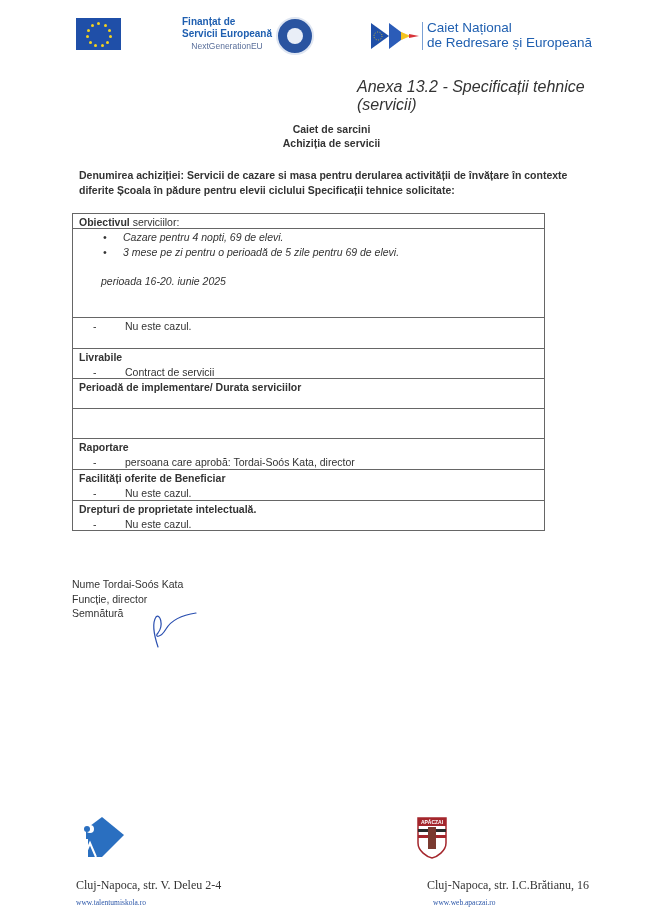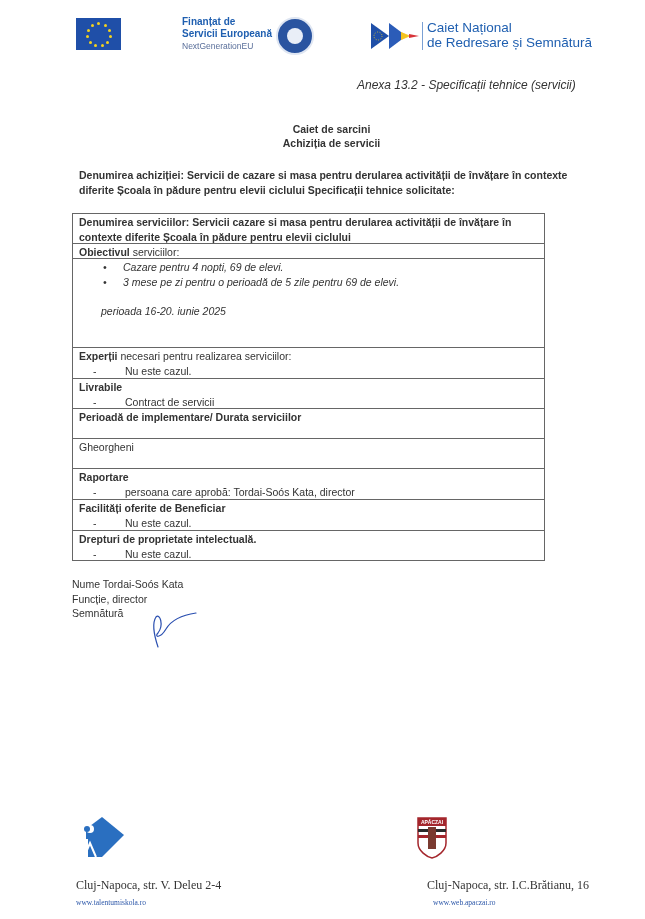--- a/index.html
+++ b/index.html
@@ -4,29 +4,29 @@
 <style>
   html, body { margin:0; padding:0; background:#fff; }
   body { width:645px; height:919px; position:relative; overflow:hidden;
          font-family:"Liberation Sans", "DejaVu Sans", sans-serif; color:#2a2a2a; }
   .abs { position:absolute; }
   
   .eu-flag { left:76px; top:18px; width:45px; height:32px; background:#1f4fa8; }
   .eu-flag .star { position:absolute; width:3px; height:3px; background:#f4d21e; border-radius:50%; }
   .eu-text { left:134px; top:16px; font-size:10px; line-height:12px;margin-left:48px; }
   .eu-text .l1, .eu-text .l2 { color:#1f5fb0; font-weight:bold; }
-  .eu-text .l3 { color:#5a6f9a; font-size:8.5px; }
+  .eu-text .l3 { color:#5a6f9a; font-size:8.5px;text-align:center; }
   .gov-seal { left:276px; top:17px; width:38px; height:38px; border-radius:50%; background:#2a54a0;
               border:2px solid #dfe6f2; box-sizing:border-box; }
   .gov-seal .inner { position:absolute; left:9px; top:9px; width:16px; height:16px; border-radius:50%;
               background:#e9eef7; }
   .pnrr-logo { left:371px; top:23px; width:50px; height:26px; }
   .pnrr-sep { left:422px; top:22px; width:1px; height:28px; background:#7aa0d4; }
   .pnrr-text { left:427px; top:20px; font-size:13.5px; line-height:15px; color:#1f5fb0; }
-  .annex { left:357px; top:78px; font-size:12px; font-style:italic; color:#333; }
+  .annex { left:357px; top:78px; font-size:16px; font-style:italic; color:#333; }
   .title { left:0; width:645px; text-align:center; font-size:10.5px; font-weight:bold; color:#333;padding-left:9px; }
   .acq { left:72px; top:168px; width:520px; font-size:10.5px; line-height:15px; font-weight:bold; color:#333;margin-left:7px; }
   
   .tbl { left:72px; top:213px; width:471px; border:1px solid #666; border-bottom:none; }
   .row { border-bottom:1px solid #666; box-sizing:border-box; padding:1px 6px 0 6px; font-size:10.5px; line-height:15px; color:#333; }
   .b { font-weight:bold; }
   .it { font-style:italic; }
   .dash-item { padding-left:20px; position:relative; }
   .dash-item .dash { position:absolute; left:14px; width:20px; }
   .dash-item .txt { padding-left:26px;margin-top:40px; }
@@ -69,67 +69,62 @@
   <polygon points="0,0 18,13 0,26" fill="#1f4fa8"></polygon>
   <polygon points="18,0 30,9 30,17 18,26" fill="#2b5cb8"></polygon>
   <polygon points="30,9 38,13 30,17" fill="#f4c31e"></polygon>
   <polygon points="30,9 40,13 30,17" fill="#f4c31e" opacity="0.8"></polygon>
   <polygon points="38,11 48,13 38,15" fill="#d8343a"></polygon>
   <circle cx="7" cy="13" r="4" fill="none" stroke="#f4d21e" stroke-width="0.8" stroke-dasharray="1 1.5"></circle>
 </svg>
 <div class="abs pnrr-sep"></div>
 <div class="abs pnrr-text">
   <div>Caiet Național</div>
-  <div>de Redresare și Semnătură</div>
+  <div>de Redresare și Europeană</div>
 </div>
 
 <div class="abs annex">Anexa 13.2 - Specificații tehnice (servicii)</div>
 
 <div class="abs title" style="top:123px">Caiet de sarcini</div>
 <div class="abs title" style="top:137px">Achiziția de servicii</div>
 
 <div class="abs acq">Denumirea achiziției: Servicii de cazare si masa pentru derularea activității de învățare în contexte diferite Școala în pădure pentru elevii ciclului Specificații tehnice solicitate:</div>
 
 <div class="abs tbl">
-  <div class="row b" style="height:30px">
-    <span>Denumirea serviciilor: Servicii cazare si masa pentru derularea activității de învățare în contexte diferite Școala în pădure pentru elevii ciclului</span>
-  </div>
   <div class="row" style="height:15px">
     <span class="b">Obiectivul</span><span> serviciilor:</span>
   </div>
   <div class="row" style="height:89px">
     <div class="bullet-item">
       <span class="bul">•</span>
       <span>Cazare pentru 4 nopti, 69 de elevi.</span>
     </div>
     <div class="bullet-item">
       <span class="bul">•</span>
       <span>3 mese pe zi pentru o perioadă de 5 zile pentru 69 de elevi.</span>
     </div>
     <div class="it" style="margin-top:14px;padding-left:22px">perioada 16-20. iunie 2025</div>
   </div>
   <div class="row" style="height:31px">
-    <div><span class="b">Experții</span><span> necesari pentru realizarea serviciilor:</span></div>
     <div class="dash-item">
       <span class="dash">-</span>
       <span class="txt">Nu este cazul.</span>
     </div>
   </div>
   <div class="row" style="height:30px">
     <div class="b">Livrabile</div>
     <div class="dash-item">
       <span class="dash">-</span>
       <span class="txt">Contract de servicii</span>
     </div>
   </div>
   <div class="row" style="height:30px">
     <div class="b">Perioadă de implementare/ Durata serviciilor</div>
   </div>
   <div class="row" style="height:30px">
-    <div>Gheorgheni</div>
   </div>
   <div class="row" style="height:31px">
     <div class="b">Raportare</div>
     <div class="dash-item">
       <span class="dash">-</span>
       <span class="txt">persoana care aprobă: Tordai-Soós Kata, director</span>
     </div>
   </div>
   <div class="row" style="height:31px">
     <div class="b">Facilități oferite de Beneficiar</div>

